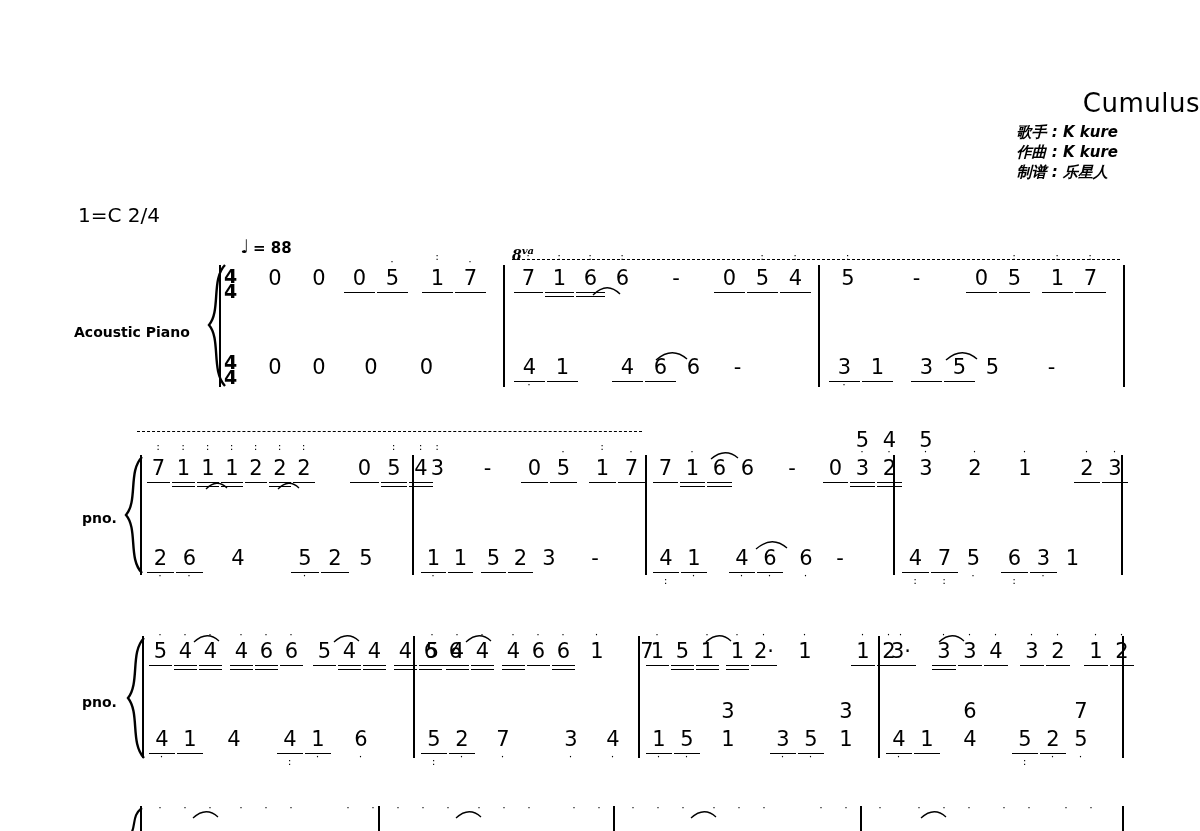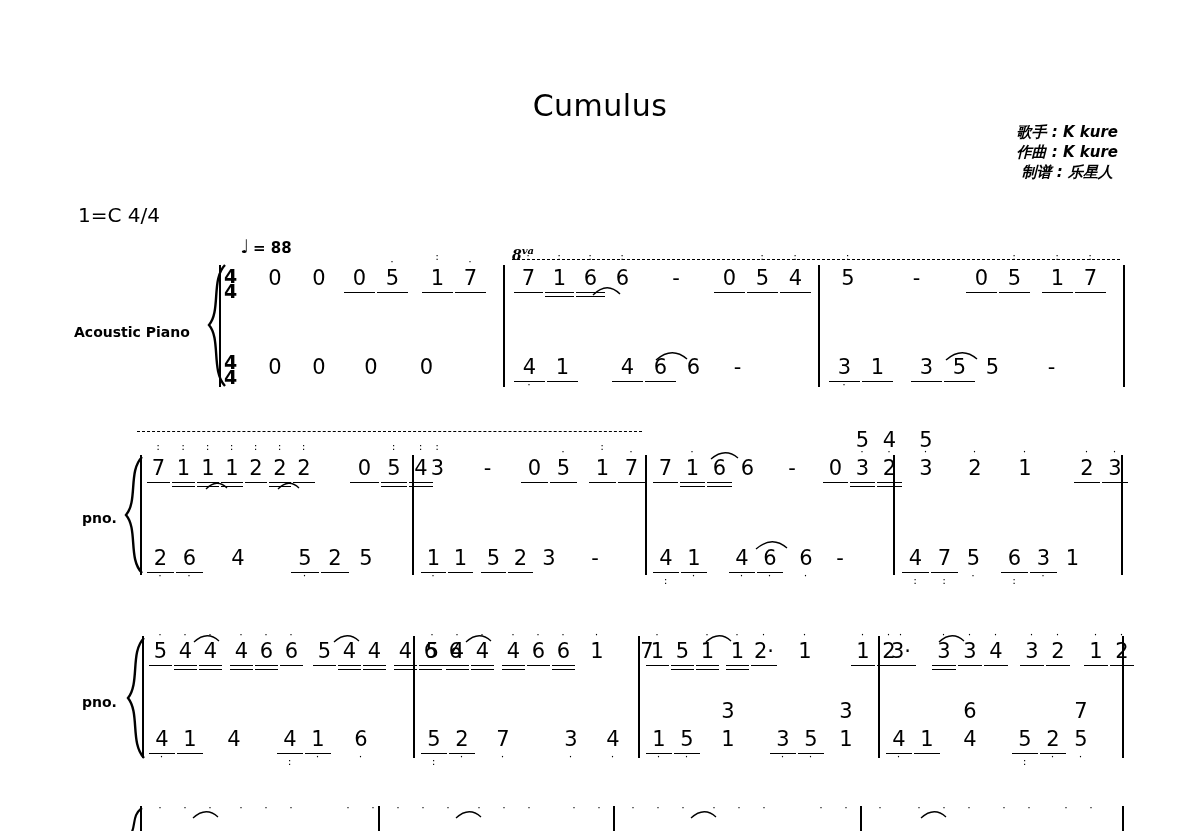--- a/index.html
+++ b/index.html
@@ -5,26 +5,26 @@
   html,body{margin:0;padding:0;}
   body{
     width:1200px;height:831px;background:#ffffff;
     font-family:"Liberation Sans", sans-serif;
     color:#000;overflow:hidden;position:relative;
   }
   .sheet{position:absolute;inset:0;}
 
   
   .title{
-    position:absolute;left:0;top:88px;width:1200px;text-align:center;
-    font-size:30px;font-weight:400;letter-spacing:.5px;
+    position:absolute;left:0;top:88px;width:1200px;text-align:right;
+    font-size:26px;font-weight:400;letter-spacing:.5px;
     font-family:"DejaVu Sans", sans-serif;
   }
   .credits{
-    position:absolute;right:82px;top:122px;text-align:center;
+    position:absolute;right:82px;top:122px;text-align:left;
     font-style:italic;font-weight:bold;font-size:15px;line-height:20px;
     font-family:"DejaVu Sans", sans-serif;
   }
   .credits div{white-space:nowrap;}
 
   .keysig{
     position:absolute;left:78px;top:203px;font-size:20px;
     font-family:"DejaVu Sans", sans-serif;
   }
   .tempo{
@@ -99,21 +99,21 @@
 <div class="sheet">
 
   <div class="title">Cumulus</div>
 
   <div class="credits">
     <div>歌手 : K kure</div>
     <div>作曲 : K kure</div>
     <div>制谱 : 乐星人</div>
   </div>
 
-  <div class="keysig">1=C 4/4</div>
+  <div class="keysig">1=C 2/4</div>
 
   <div class="tempo">
     <span class="qnote">♩</span>
     <span>= 88</span>
   </div>
 
   <div class="system" style="left:0;top:0;">
 
     <div class="inst-label" style="left:74px;top:324px;">Acoustic Piano</div>
 

